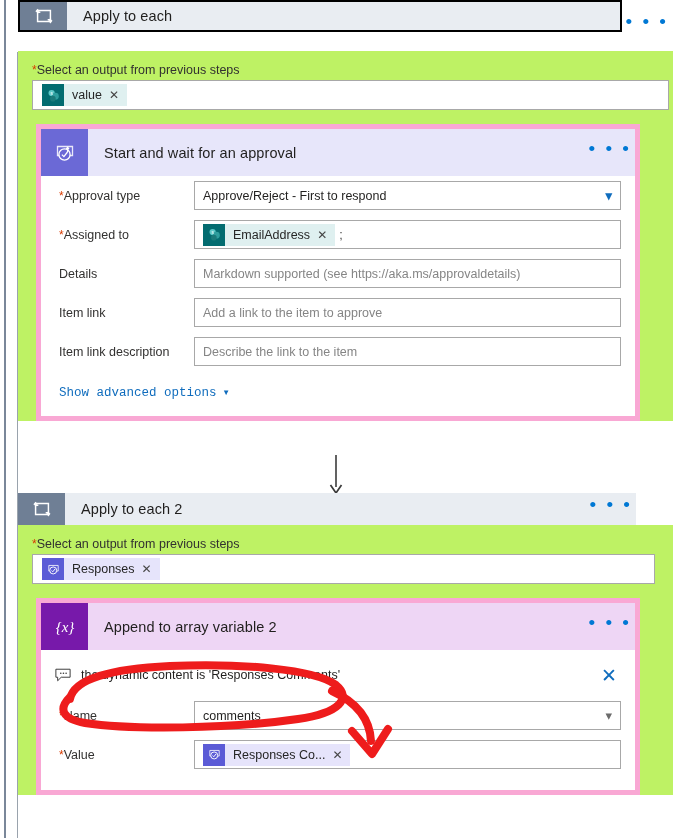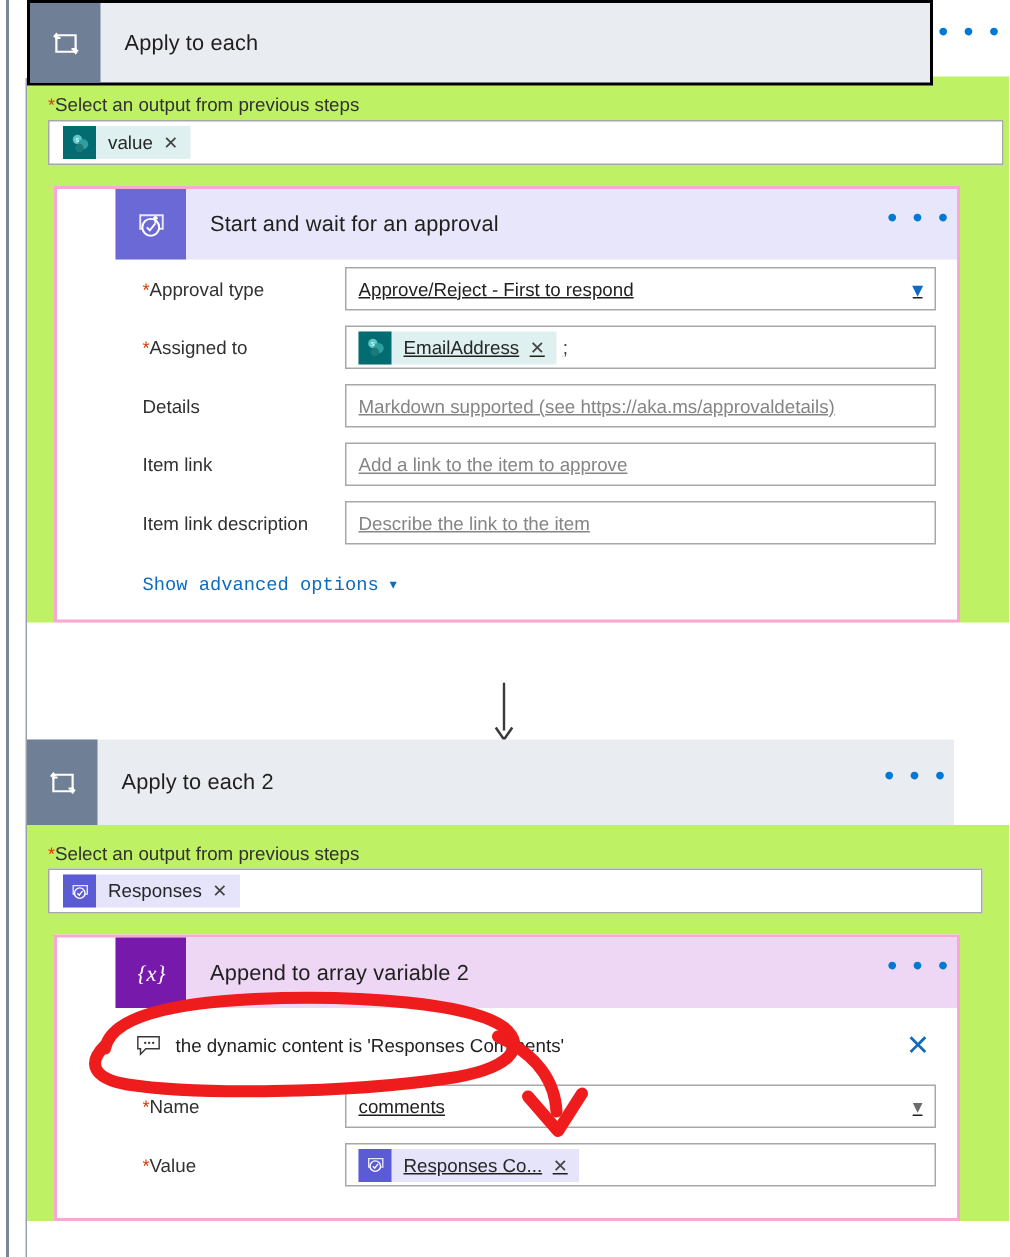--- a/index.html
+++ b/index.html
@@ -32,21 +32,21 @@
   
   .scope-outer {
     position: absolute;
     left: 18px; top: 0;
     width: 655px;
   }
 
   .card-header {
     display: flex;
     align-items: stretch;
-    height: 57px;
+    height: 32px;
     background: #e9edf2;
   }
   .card-header.focused {
     border: 2px solid #000000;
     box-sizing: border-box;
     width: 604px;
   }
   .icon-box {
     width: 47px;
     min-width: 47px;
@@ -130,24 +130,23 @@
     font-size: 12px;
     color: #444;
     cursor: pointer;
   }
   .semicolon { font-size: 12.5px; color: #444; padding-left: 4px; }
 
   
   .action-card {
     margin: 14px 0 0 18px;
     width: 604px;
-    border: 2px solid #f9a8d4;
+    border: 5px solid #f9a8d4;
     background: #fff;
     box-sizing: border-box;
-    padding-left: 39px;
   }
   .action-header {
     display: flex;
     align-items: stretch;
     height: 47px;
   }
   .action-header.appr { background: #e7e6fa; }
   .action-header.var  { background: #eed6f5; }
 
   .field-row {
@@ -166,21 +165,20 @@
     flex: 1;
     height: 29px;
     border: 1px solid #a8a8a8;
     background: #fff;
     display: flex;
     align-items: center;
     padding: 0 8px;
     box-sizing: border-box;
     font-size: 12.5px;
     color: #201f1e;
-    text-decoration: underline;
   }
   .field-input.placeholder { color: #858585; }
   .field-input .chev {
     margin-left: auto;
     font-size: 13px;
     font-weight: bold;
   }
   .chev.blue { color: #0f6cbd; }
   .chev.gray { color: #6b6b6b; font-weight: normal; }
 

